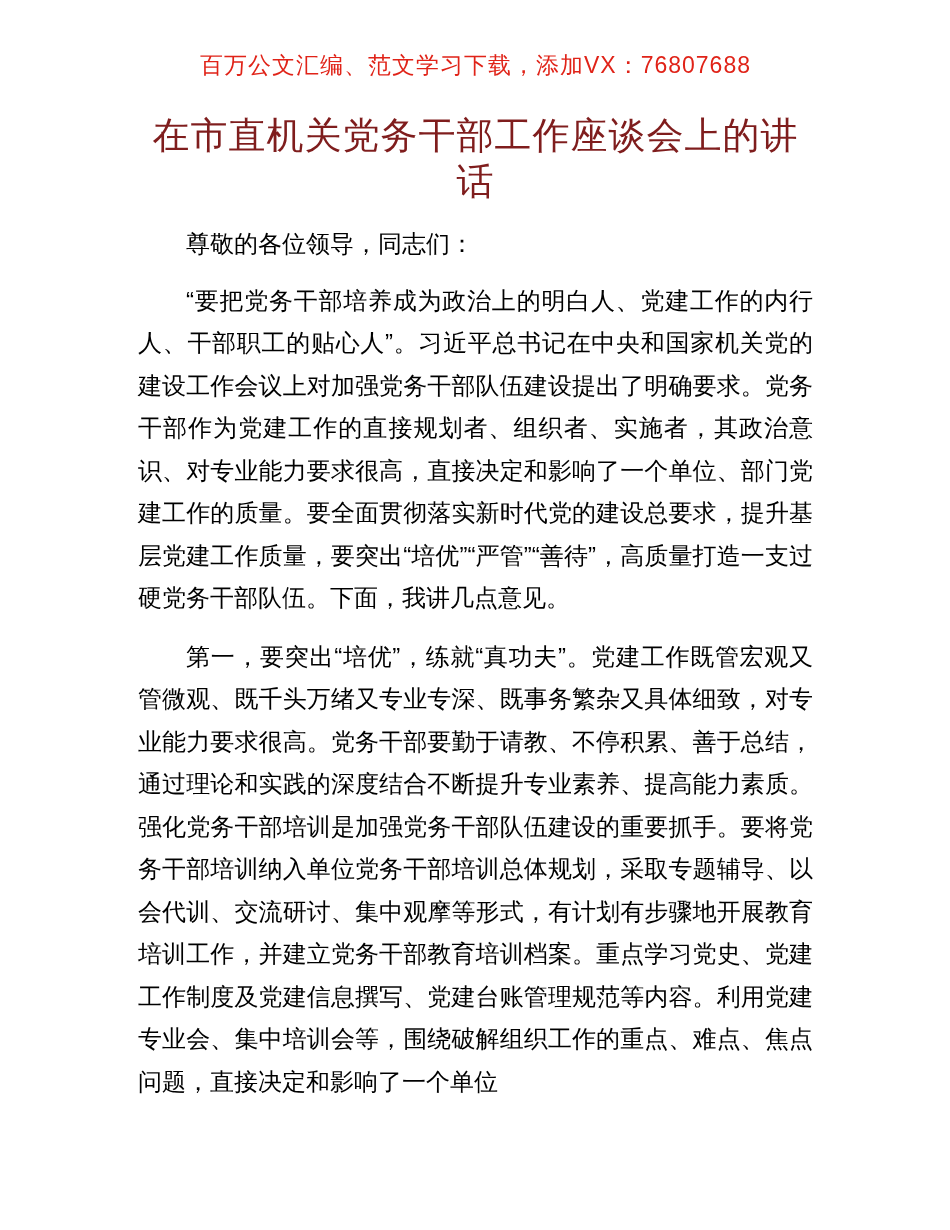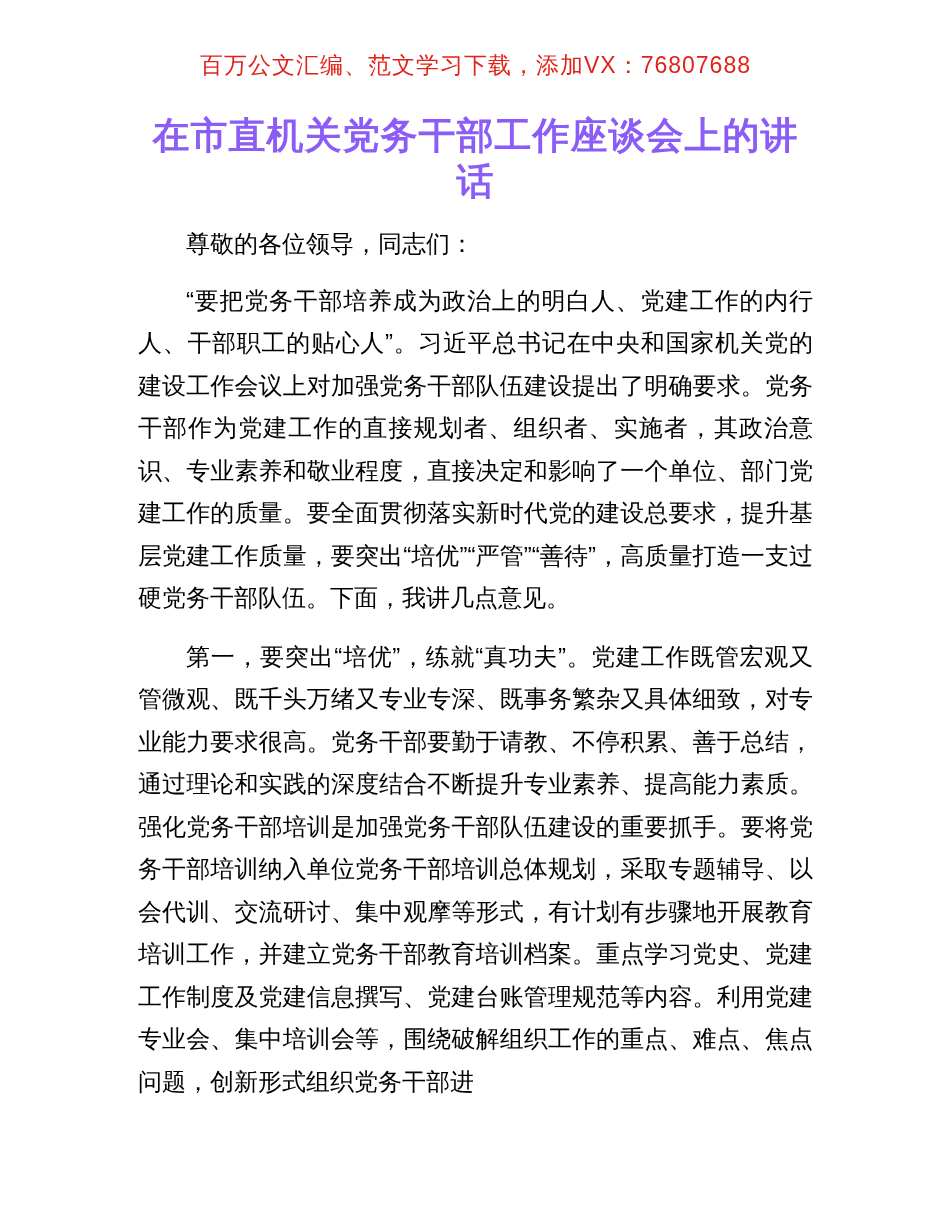--- a/index.html
+++ b/index.html
@@ -24,23 +24,23 @@
     font-size: 23px;
     line-height: 28px;
     letter-spacing: 1px;
     font-weight: 400;
   }
   .doc-title {
     margin: 34px 0 0 0;
     text-align: center;
     font-size: 37px;
     line-height: 46px;
-    font-weight: 700;
+    font-weight: 400;
     letter-spacing: 1px;
-    color: #8b5cf6;
+    color: #7f1d1d;
   }
   .body-text {
     font-size: 24px;
     line-height: 42.5px;
     color: #000000;
     text-align: justify;
     text-align-last: left;
     letter-spacing: 0;
   }
   .greeting {
@@ -59,17 +59,17 @@
 <body>
 
 <div class="page" style="background: rgb(255, 255, 255); color: rgb(0, 0, 0);">
 
   <div class="promo-header" style="color: rgb(224, 35, 24);">百万公文汇编、范文学习下载，添加VX：76807688</div>
 
   <h1 class="doc-title">在市直机关党务干部工作座谈会上的讲话</h1>
 
   <p class="body-text greeting">尊敬的各位领导，同志们：</p>
 
-  <p class="body-text para">“要把党务干部培养成为政治上的明白人、党建工作的内行人、干部职工的贴心人”。习近平总书记在中央和国家机关党的建设工作会议上对加强党务干部队伍建设提出了明确要求。党务干部作为党建工作的直接规划者、组织者、实施者，其政治意识、专业素养和敬业程度，直接决定和影响了一个单位、部门党建工作的质量。要全面贯彻落实新时代党的建设总要求，提升基层党建工作质量，要突出“培优”“严管”“善待”，高质量打造一支过硬党务干部队伍。下面，我讲几点意见。</p>
+  <p class="body-text para">“要把党务干部培养成为政治上的明白人、党建工作的内行人、干部职工的贴心人”。习近平总书记在中央和国家机关党的建设工作会议上对加强党务干部队伍建设提出了明确要求。党务干部作为党建工作的直接规划者、组织者、实施者，其政治意识、对专业能力要求很高，直接决定和影响了一个单位、部门党建工作的质量。要全面贯彻落实新时代党的建设总要求，提升基层党建工作质量，要突出“培优”“严管”“善待”，高质量打造一支过硬党务干部队伍。下面，我讲几点意见。</p>
 
-  <p class="body-text para para-2">第一，要突出“培优”，练就“真功夫”。党建工作既管宏观又管微观、既千头万绪又专业专深、既事务繁杂又具体细致，对专业能力要求很高。党务干部要勤于请教、不停积累、善于总结，通过理论和实践的深度结合不断提升专业素养、提高能力素质。强化党务干部培训是加强党务干部队伍建设的重要抓手。要将党务干部培训纳入单位党务干部培训总体规划，采取专题辅导、以会代训、交流研讨、集中观摩等形式，有计划有步骤地开展教育培训工作，并建立党务干部教育培训档案。重点学习党史、党建工作制度及党建信息撰写、党建台账管理规范等内容。利用党建专业会、集中培训会等，围绕破解组织工作的重点、难点、焦点问题，创新形式组织党务干部进</p>
+  <p class="body-text para para-2">第一，要突出“培优”，练就“真功夫”。党建工作既管宏观又管微观、既千头万绪又专业专深、既事务繁杂又具体细致，对专业能力要求很高。党务干部要勤于请教、不停积累、善于总结，通过理论和实践的深度结合不断提升专业素养、提高能力素质。强化党务干部培训是加强党务干部队伍建设的重要抓手。要将党务干部培训纳入单位党务干部培训总体规划，采取专题辅导、以会代训、交流研讨、集中观摩等形式，有计划有步骤地开展教育培训工作，并建立党务干部教育培训档案。重点学习党史、党建工作制度及党建信息撰写、党建台账管理规范等内容。利用党建专业会、集中培训会等，围绕破解组织工作的重点、难点、焦点问题，直接决定和影响了一个单位</p>
 
 </div>
 
 </body></html>

